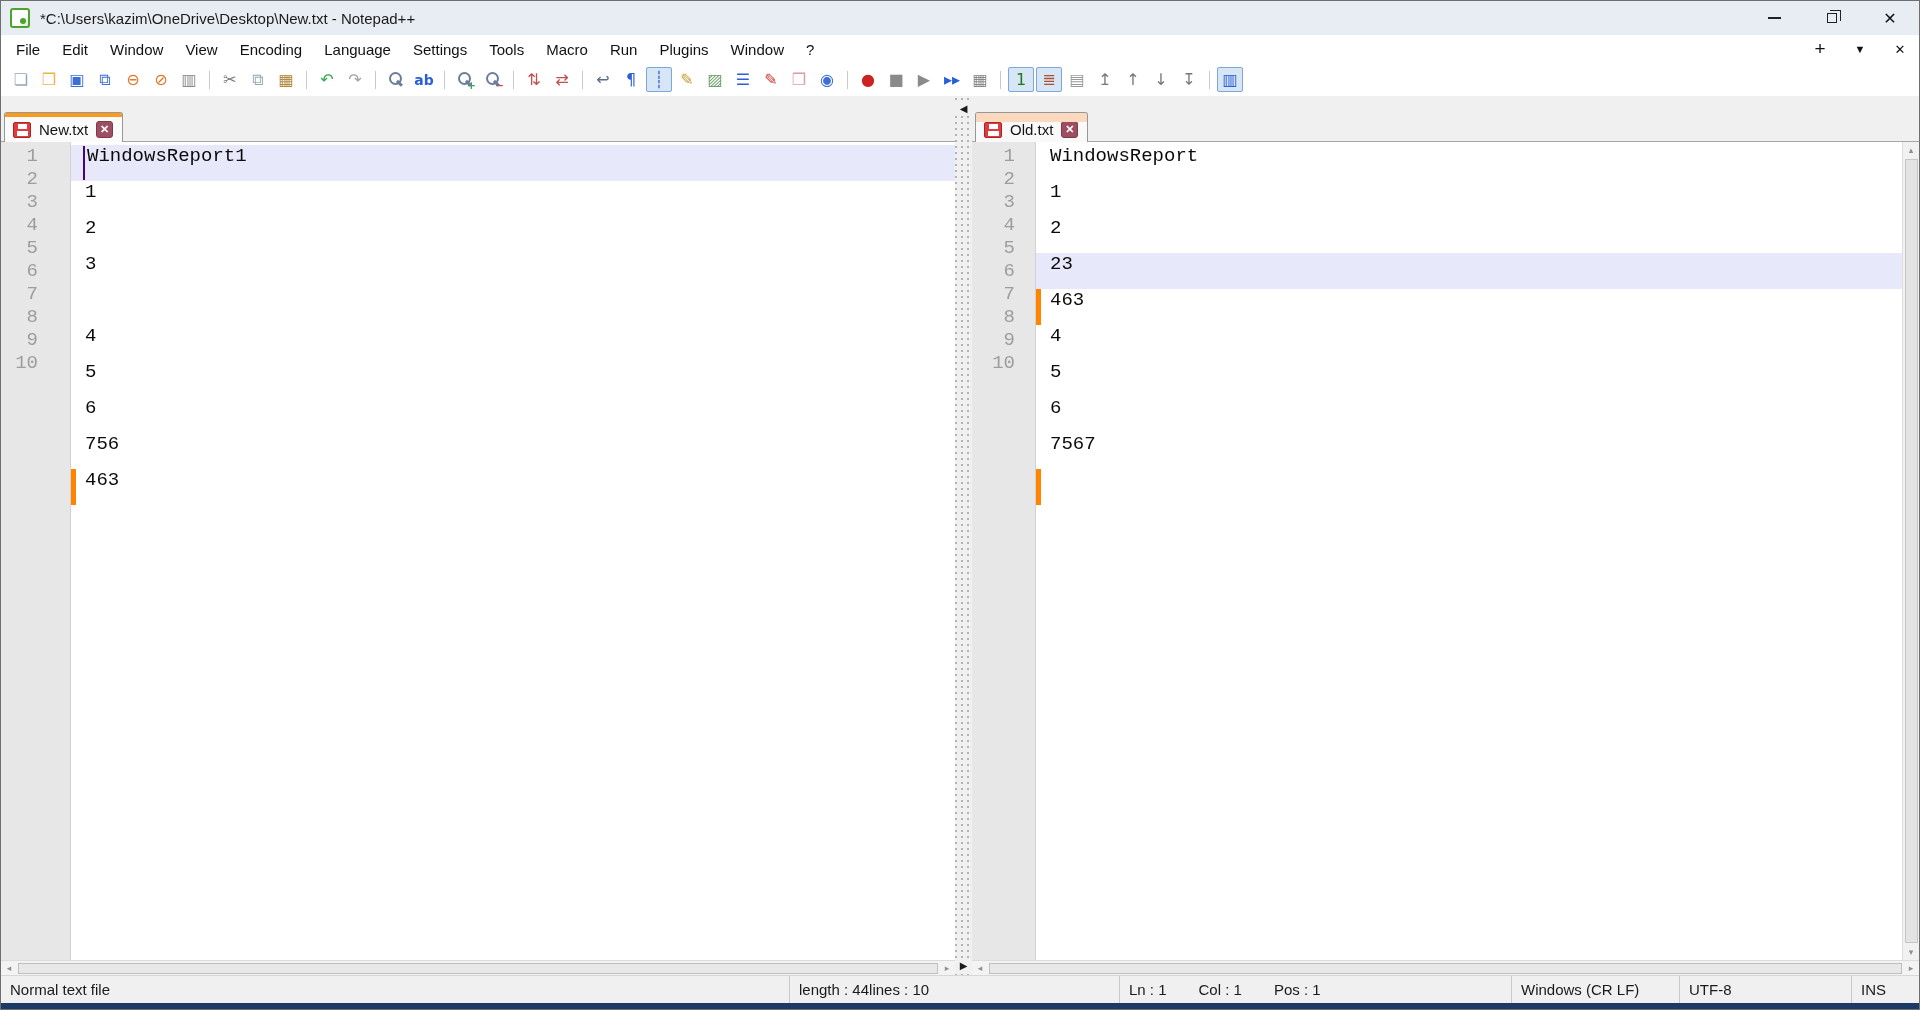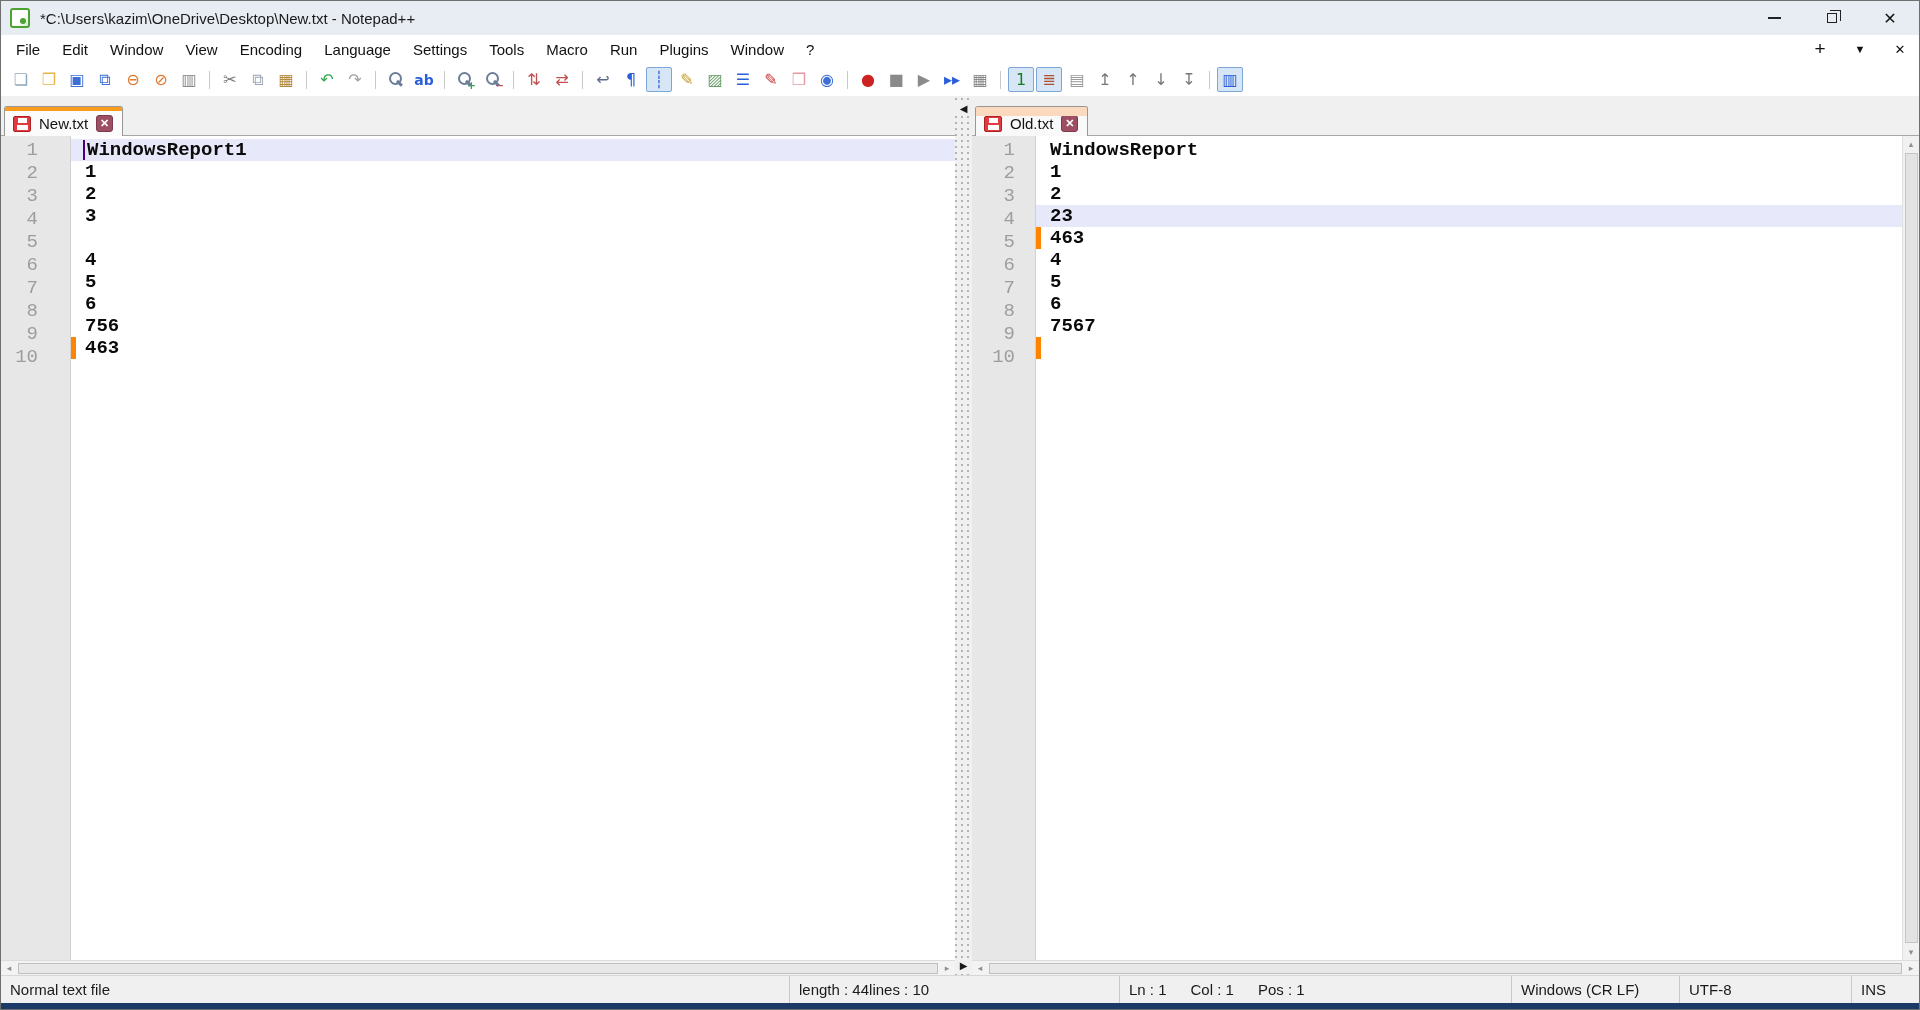--- a/index.html
+++ b/index.html
@@ -46,21 +46,21 @@
     border:2px solid #6b7e99; border-radius:50%; }
   .shape-mag::after { content:""; position:absolute; bottom:4px; left:14px; width:2.5px; height:7px;
     background:#6b7e99; transform:rotate(-45deg); }
 
   
   .main { flex:1 1 auto; display:flex; min-height:0; }
   .pane { display:flex; flex-direction:column; min-width:0; }
   .pane-left { flex:0 0 954px; }
   .pane-right { flex:1 1 auto; }
 
-  .tabbar { height:40px; background:#f0f0f0; border-bottom:1px solid #a6a6a6; display:flex;
+  .tabbar { height:46px; background:#f0f0f0; border-bottom:1px solid #a6a6a6; display:flex;
     align-items:flex-end; padding-left:3px; flex:0 0 auto; }
   .tab { height:30px; display:flex; align-items:center; gap:8px; padding:0 9px 0 8px;
     border:1px solid #979797; border-bottom:none; border-radius:3px 3px 0 0; background:#fbfbfb;
     position:relative; margin-bottom:-1px; }
   .tab::before { content:""; position:absolute; left:0; right:0; top:0; border-radius:2px 2px 0 0; }
   .tab.accent-orange::before { height:4px; background:#f99b1d; }
   .tab.accent-peach::before  { height:9px; background:#fbd9be; }
   .tab.accent-peach { background:#f9f9f9; }
   .tab-label { font-size:15px; color:#141414; padding-top:4px; }
   .floppy { width:18px; height:16px; background:#e23b3f; border:1px solid #a92426; border-radius:2px;
@@ -71,21 +71,21 @@
     border-radius:3px; color:#fff; display:flex; align-items:center; justify-content:center; }
   .tab-close::before { content:"✕"; font-size:11px; font-weight:bold; }
 
   .editor { flex:1 1 auto; display:flex; min-height:0; background:#fff; }
   .gutter { background:#e7e7e7; border-right:1px solid #d2d2d2; color:#9d9d9d;
     font-family:"Liberation Mono", monospace; font-size:19px; text-align:right; padding-top:3px; }
   .gutter-left  { flex:0 0 70px; padding-right:32px; }
   .gutter-right { flex:0 0 64px; padding-right:20px; }
   .lnum { height:23px; line-height:23px; }
   .textcol { flex:1 1 auto; padding-top:3px; min-width:0; }
-  .trow { height:22px; display:flex; align-items:stretch;font-weight:bold; }
+  .trow { height:36px; display:flex; align-items:stretch; }
   .trow.hl { background:#e8e8fb; }
   .chslot { flex:0 0 12px; display:flex; }
   .chmark { width:5px; height:100%; background:transparent; }
   .trow.changed .chmark { background:#ff8400; }
   .caret { width:2px; background:#4b0082; margin:1px 0; }
   .ttext { font-family:"Liberation Mono", monospace; font-size:19px; line-height:23px; color:#0b0b0b;
     white-space:pre; padding-left:2px; }
 
   .hscroll { flex:0 0 15px; background:#f3f3f3; border-top:1px solid #dcdcdc; display:flex; align-items:center; }
   .hs-arrow { width:16px; height:100%; display:flex; align-items:center; justify-content:center;
@@ -105,21 +105,21 @@
   .vs-arrow { height:16px; width:100%; display:flex; align-items:center; justify-content:center;
     color:#8f8f8f; font-size:9px; font-family:"DejaVu Sans",sans-serif; }
   .vs-thumb { flex:1 1 auto; width:13px; background:#e3e3e3; border:1px solid #c6c6c6; margin:1px 0; }
 
   
   .statusbar { flex:0 0 28px; background:#f0f0f0; border-top:1px solid #d7d7d7; display:flex;
     align-items:center; font-size:15px; color:#1a1a1a; }
   .sb-name { flex:1 1 auto; padding-left:9px; }
   .sb-seg { height:100%; display:flex; align-items:center; border-left:1px solid #c9c9c9; padding-left:9px; }
   .sb-doc { flex:0 0 330px; }
-  .sb-cursor { flex:0 0 392px; gap:24px; }
+  .sb-cursor { flex:0 0 392px; gap:32px; }
   .sb-eol { flex:0 0 168px; }
   .sb-enc { flex:0 0 172px; }
   .sb-ins { flex:0 0 68px; }
   .bottom-accent { flex:0 0 6px; background:#1d3a66; }
 </style>
 </head>
 <body>
 
 <div class="window">
 

